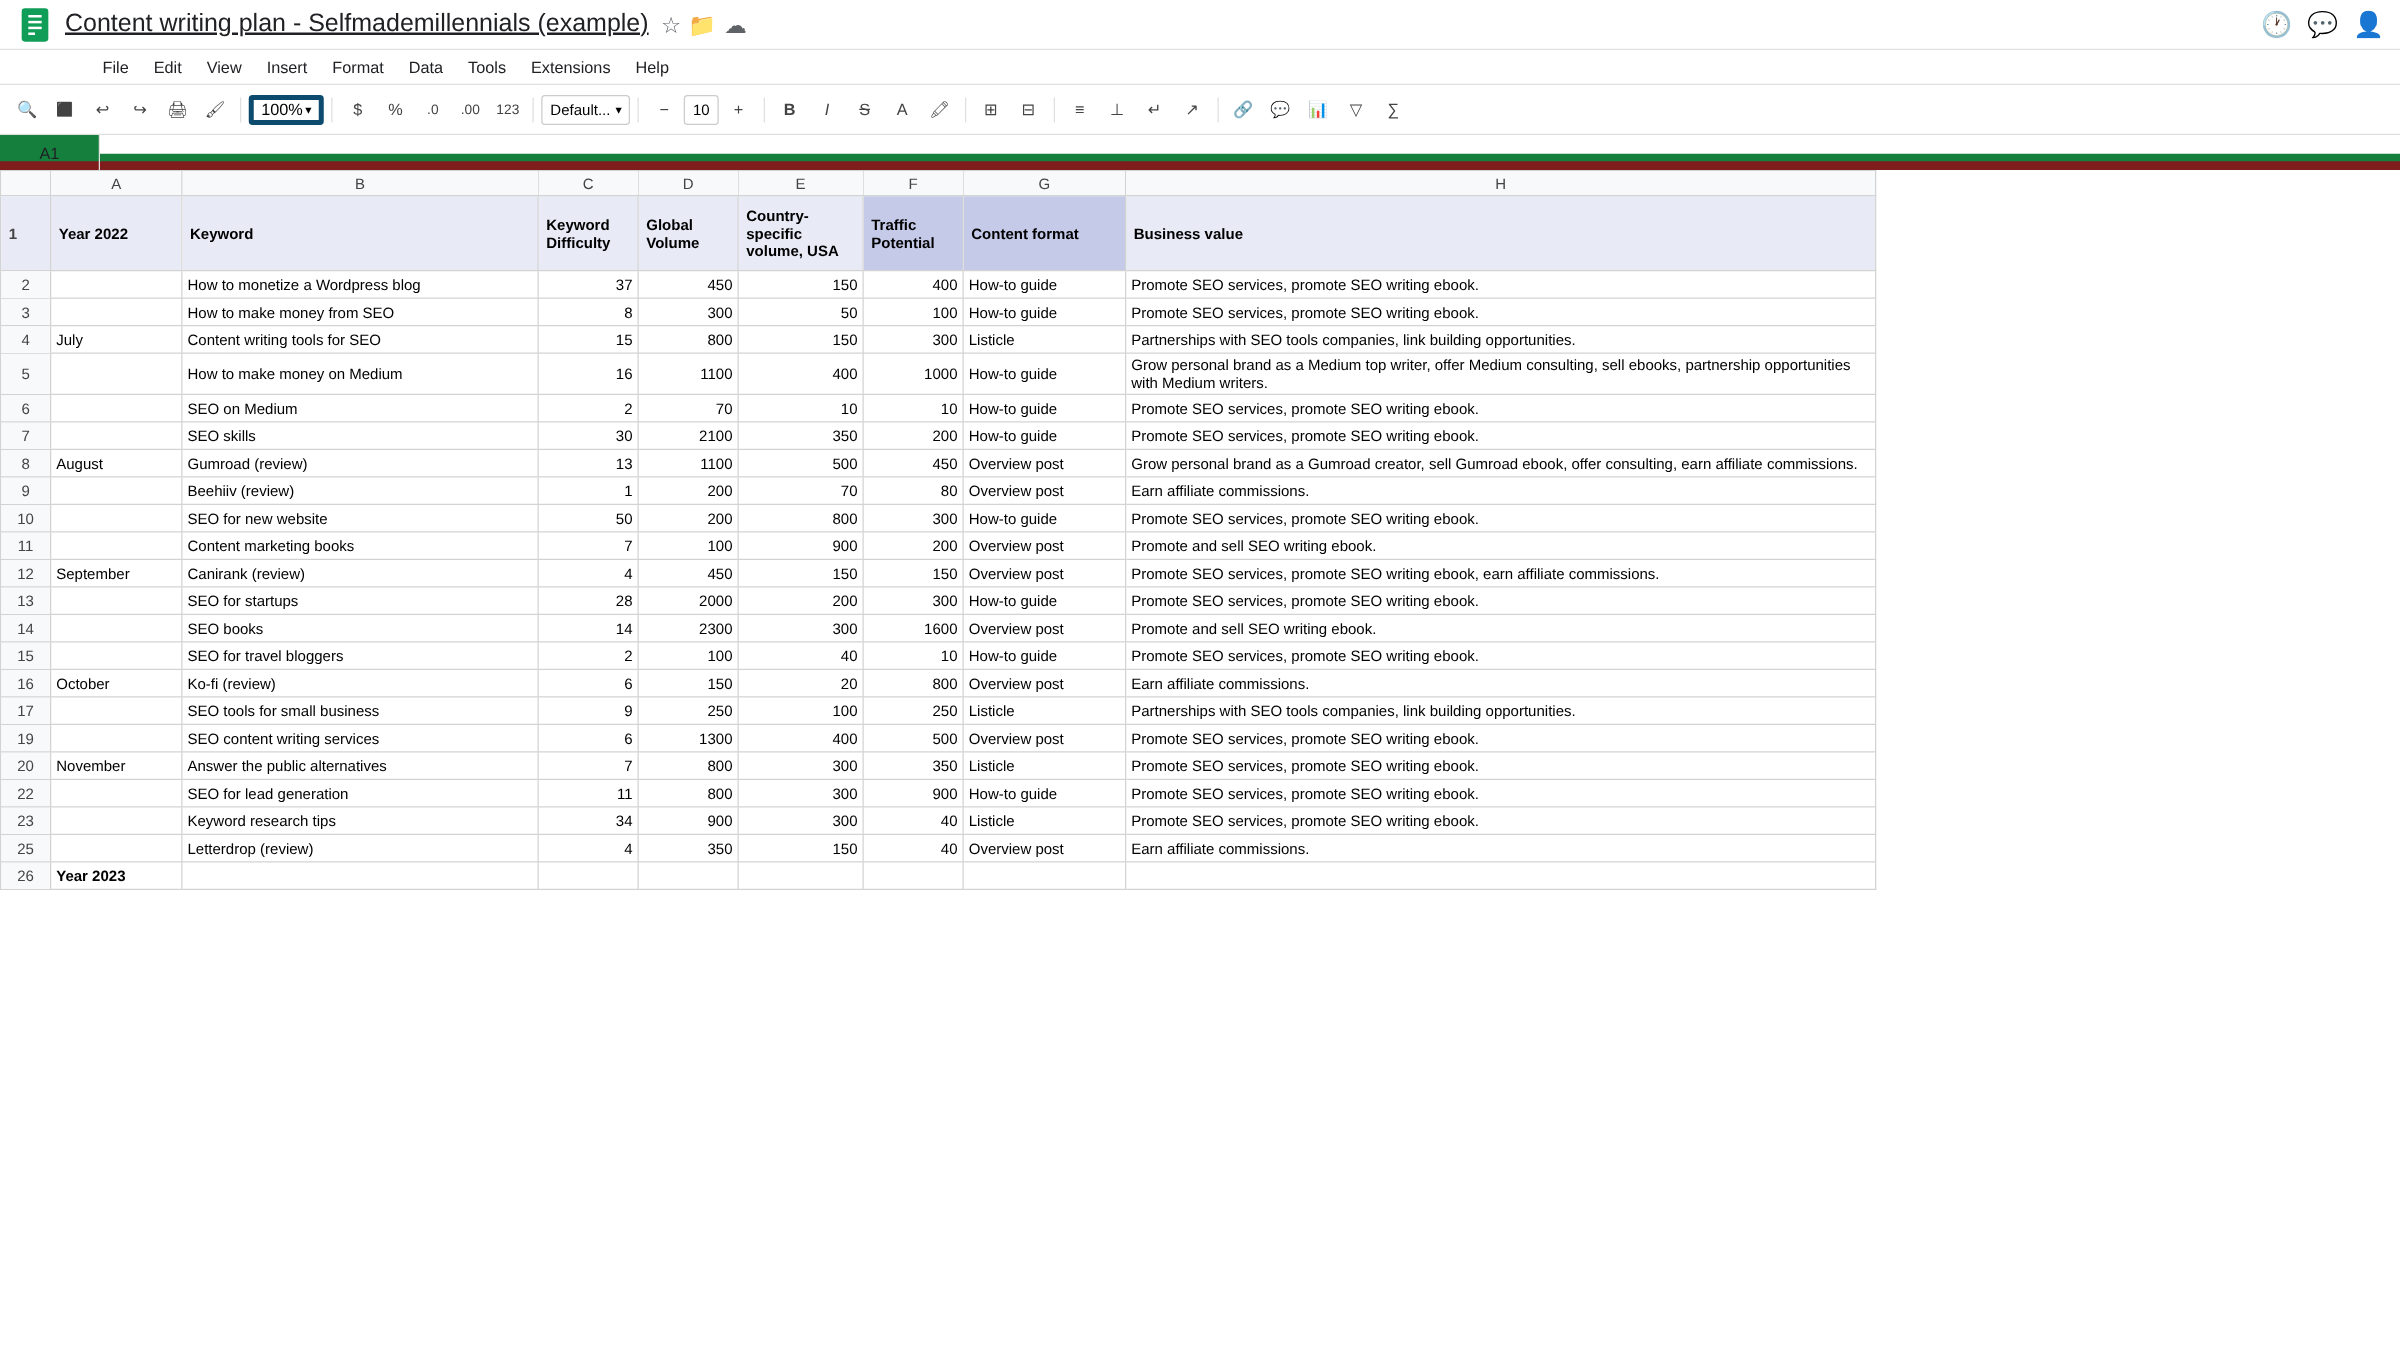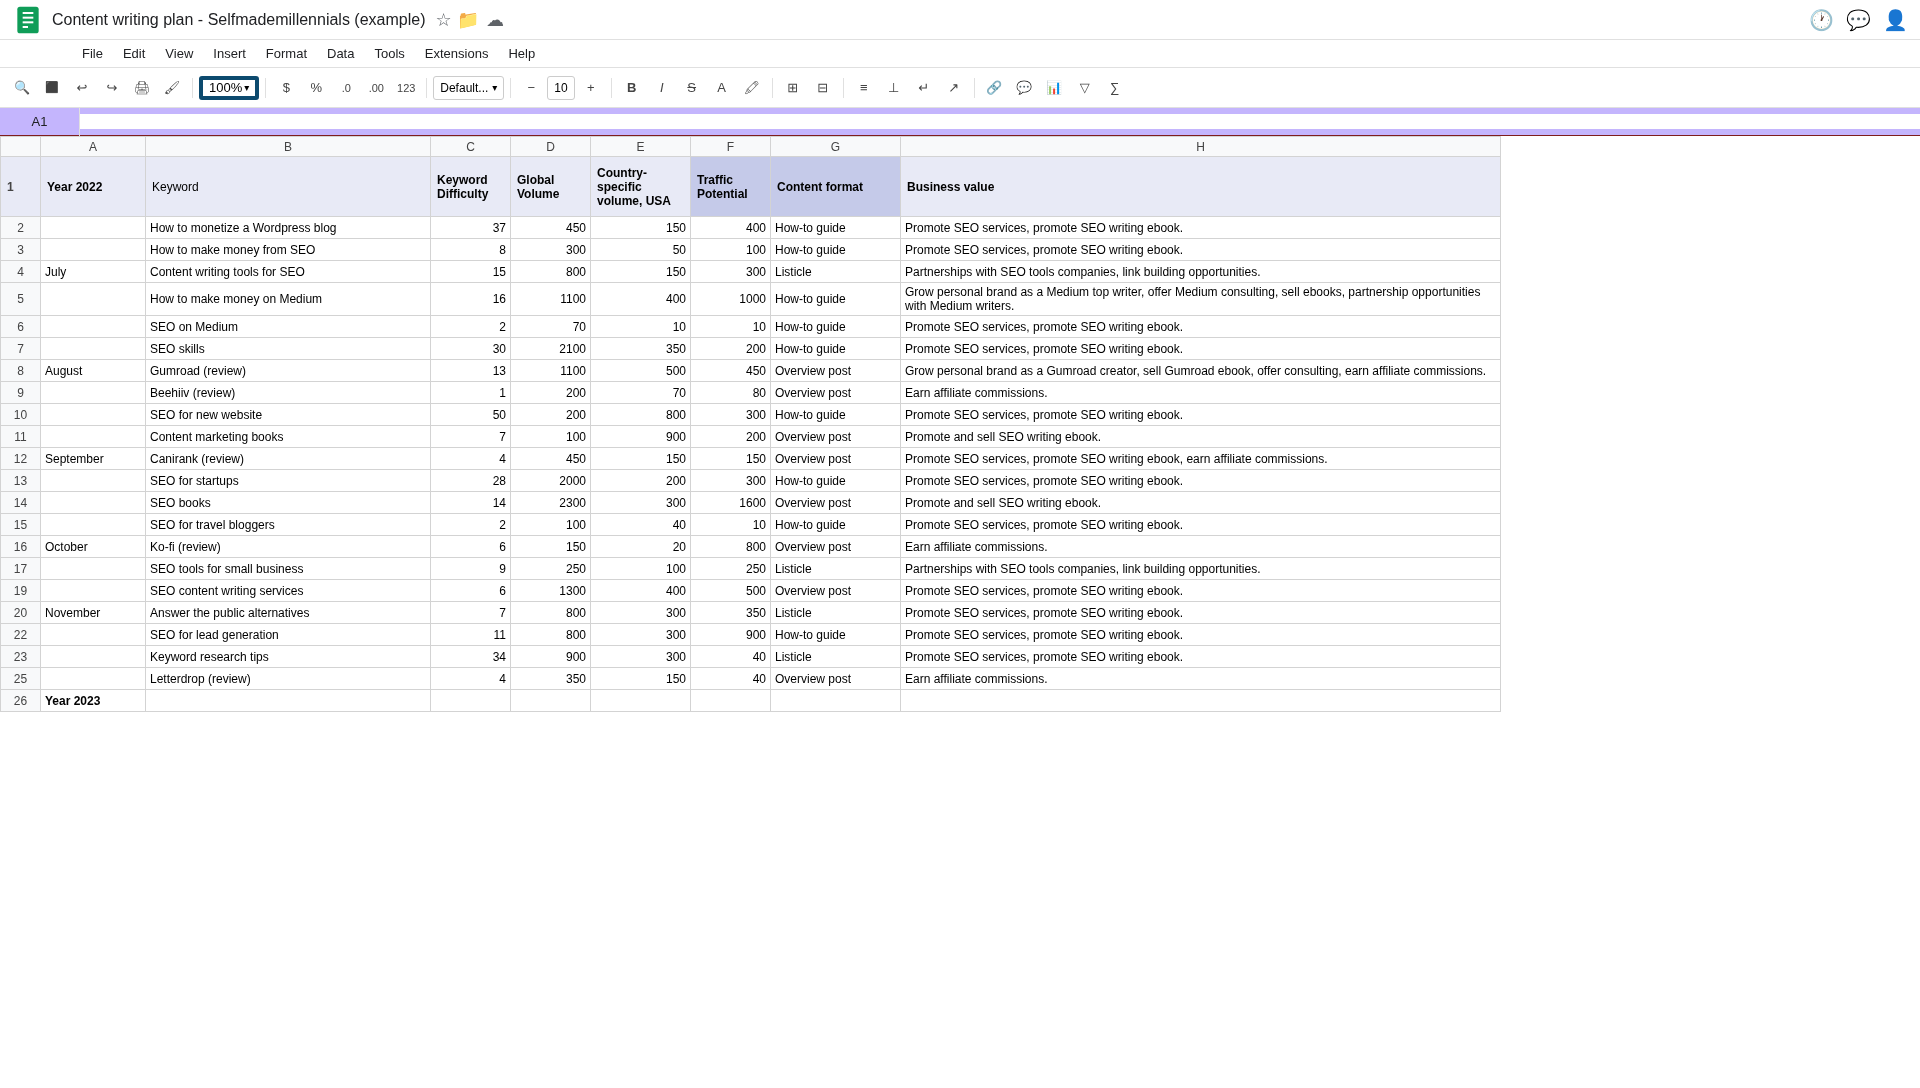--- a/index.html
+++ b/index.html
@@ -27,22 +27,22 @@
       display: flex; align-items: center; justify-content: center;
       height: 28px; min-width: 28px; padding: 0 4px;
       border: none; background: none; cursor: pointer; border-radius: 4px;
       color: #444; font-size: 13px;
     }
     .toolbar-separator { width: 1px; height: 20px; background: #e0e0e0; margin: 0 4px; }
     .toolbar-zoom { display: flex; align-items: center; border: 4px solid #0c4a6e; border-radius: 3px; height: 24px; padding: 0 6px; font-size: 13px; }
 
     
     #formula-bar {
-      display: flex; align-items: center; height: 28px;
-      border-bottom: 1px solid #7f1d1d; background: #c4b5fd;
+      display: flex; align-items: flex-start; height: 28px;
+      border-bottom: 7px solid #7f1d1d; background: #15803d;
     }
     #cell-ref {
       width: 80px; height: 28px; border-right: 1px solid #e0e0e0;
       display: flex; align-items: center; justify-content: center;
       font-size: 13px; color: #202124;
     }
     #formula-input {
       flex: 1; padding: 0 8px; font-size: 13px; border: none; outline: none;
     }
 
@@ -106,21 +106,21 @@
 <div id="title-bar">
   <div style="width:32px;height:32px;margin-right:8px;flex-shrink:0;">
     <svg viewBox="0 0 24 24" width="32" height="32">
       <rect x="4" y="2" width="16" height="20" rx="2" fill="#0F9D58"></rect>
       <rect x="8" y="6" width="8" height="1.5" fill="white"></rect>
       <rect x="8" y="9.5" width="8" height="1.5" fill="white"></rect>
       <rect x="8" y="13" width="8" height="1.5" fill="white"></rect>
       <rect x="8" y="16.5" width="4" height="1.5" fill="white"></rect>
     </svg>
   </div>
-  <span style="font-size:16px;color:#202124;margin-right:10px;">Content writing plan - Selfmademillennials (example)</span>
+  <span style="font-size:20px;color:#202124;margin-right:10px;text-decoration:underline;">Content writing plan - Selfmademillennials (example)</span>
   <span style="font-size:18px;color:#5f6368;margin-right:6px;cursor:pointer;">☆</span>
   <span style="font-size:18px;color:#5f6368;margin-right:6px;cursor:pointer;">📁</span>
   <span style="font-size:18px;color:#5f6368;cursor:pointer;">☁</span>
   <div style="flex:1;"></div>
   <span style="font-size:20px;color:#5f6368;margin-left:12px;cursor:pointer;">🕐</span>
   <span style="font-size:20px;color:#5f6368;margin-left:12px;cursor:pointer;">💬</span>
   <span style="font-size:20px;color:#5f6368;margin-left:12px;cursor:pointer;">👤</span>
 </div>
 
 <div id="menu-bar">
@@ -215,21 +215,21 @@
         <th class="col-header">F</th>
         <th class="col-header">G</th>
         <th class="col-header">H</th>
       </tr>
     </thead>
     <tbody id="sheet-body">
 
       <tr class="header-row">
         <td class="row-num">1</td>
         <td style="font-weight:bold;">Year 2022</td>
-        <td style="font-weight:normal;">Keyword</td>
+        <td style="font-weight:bold;">Keyword</td>
         <td style="font-weight:bold;white-space:normal;word-wrap:break-word;">Keyword Difficulty</td>
         <td style="font-weight:bold;white-space:normal;word-wrap:break-word;">Global Volume</td>
         <td style="font-weight:bold;white-space:normal;word-wrap:break-word;">Country-specific volume, USA</td>
         <td class="highlight-header" style="font-weight:bold;white-space:normal;word-wrap:break-word;">Traffic Potential</td>
         <td class="highlight-header" style="font-weight:bold;white-space:normal;word-wrap:break-word;">Content format</td>
         <td style="font-weight:bold;">Business value</td>
       </tr>
     <tr class="data-row">
           <td class="row-num">2</td>
           <td></td>

